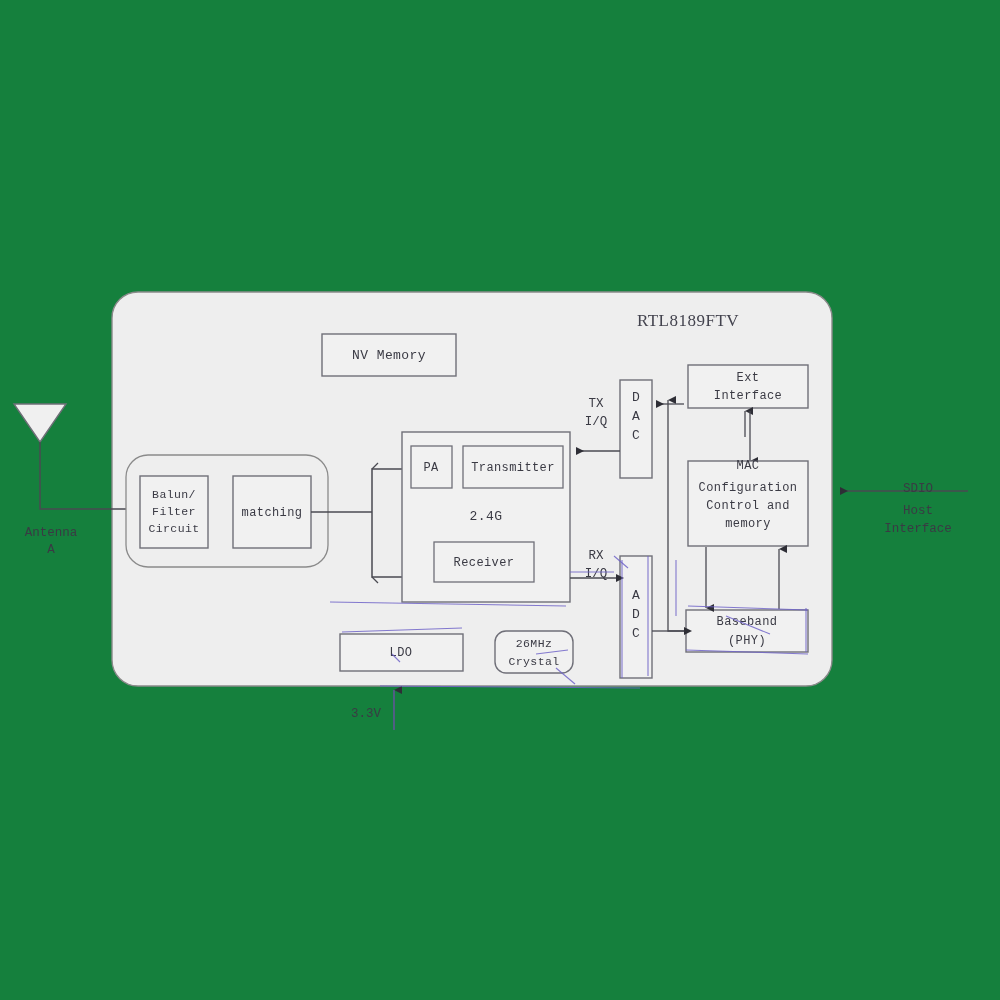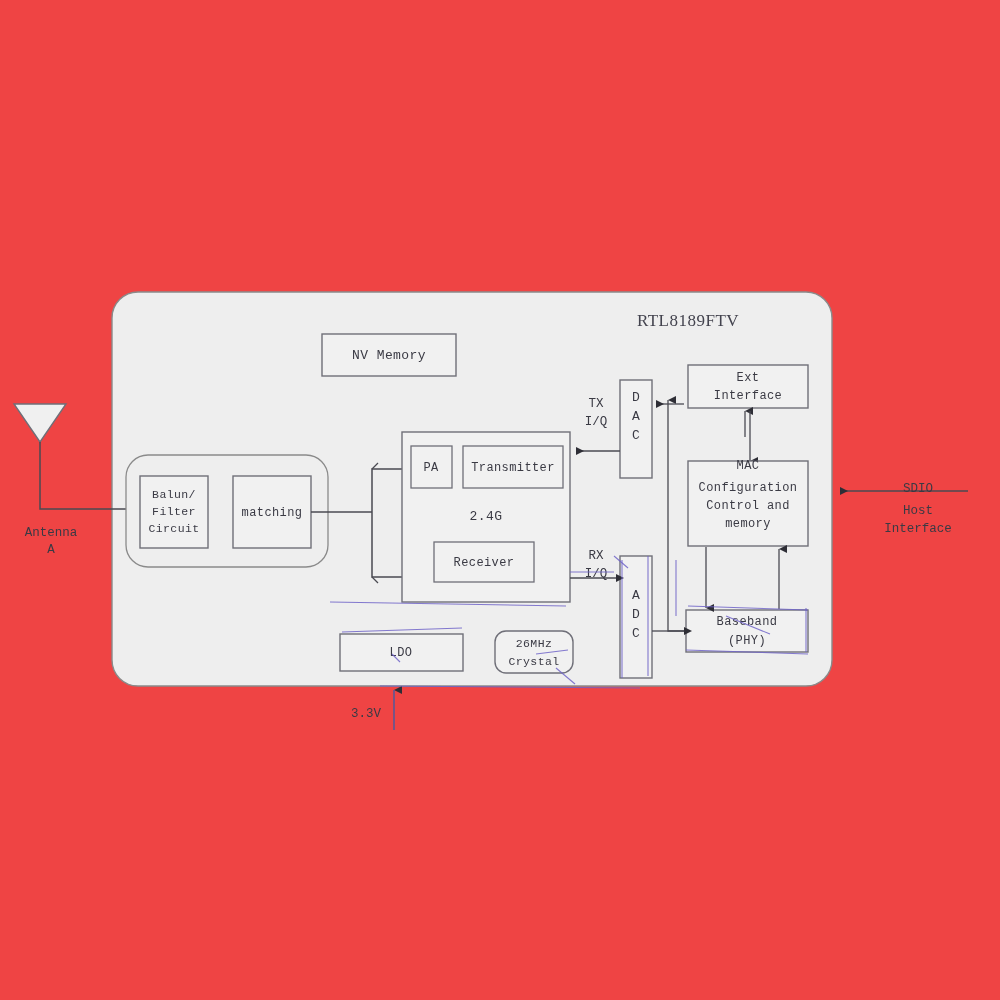--- a/index.html
+++ b/index.html
@@ -4,21 +4,21 @@
 <style>
   html, body {
     margin: 0;
     padding: 0;
     background: #ffffff;
   }
   #stage {
     position: relative;
     width: 1000px;
     height: 1000px;
-    background: #ef4444;
+    background: #15803d;
     font-family: "Liberation Serif", serif;
     overflow: hidden;
   }
   #diagram-svg {
     position: absolute;
     left: 0;
     top: 0;
     width: 1000px;
     height: 1000px;
   }

